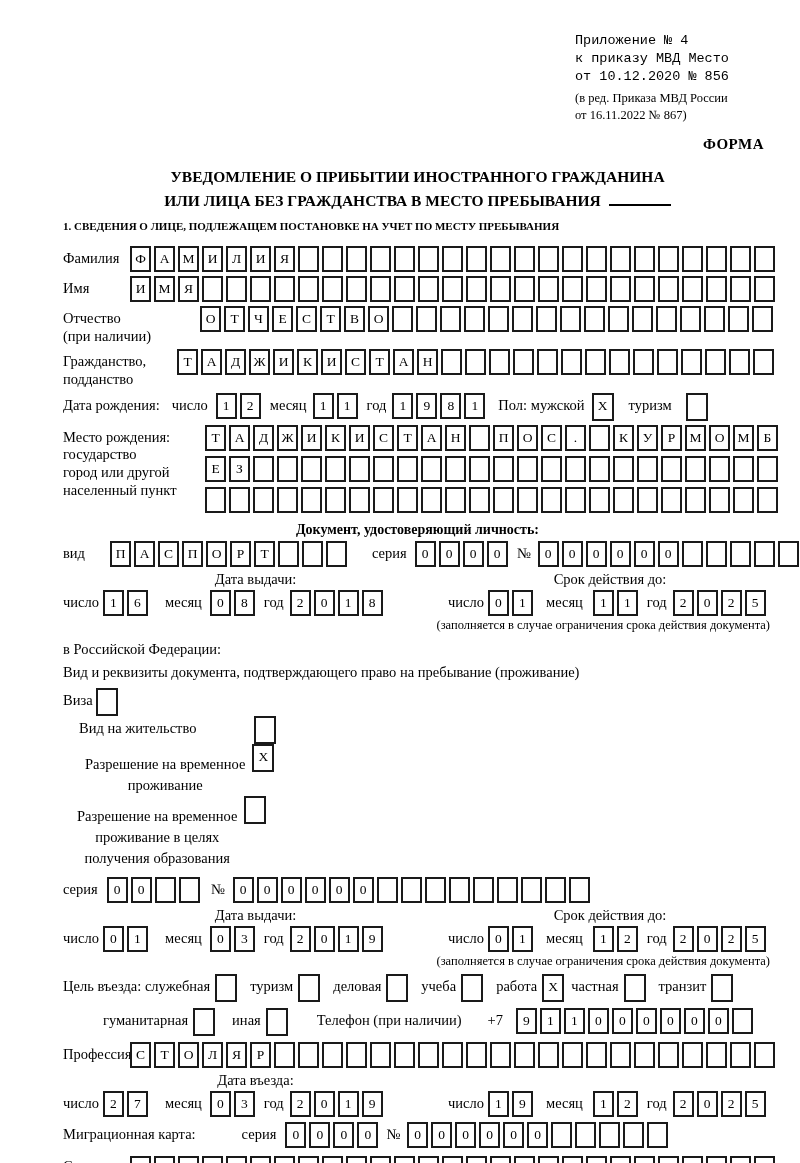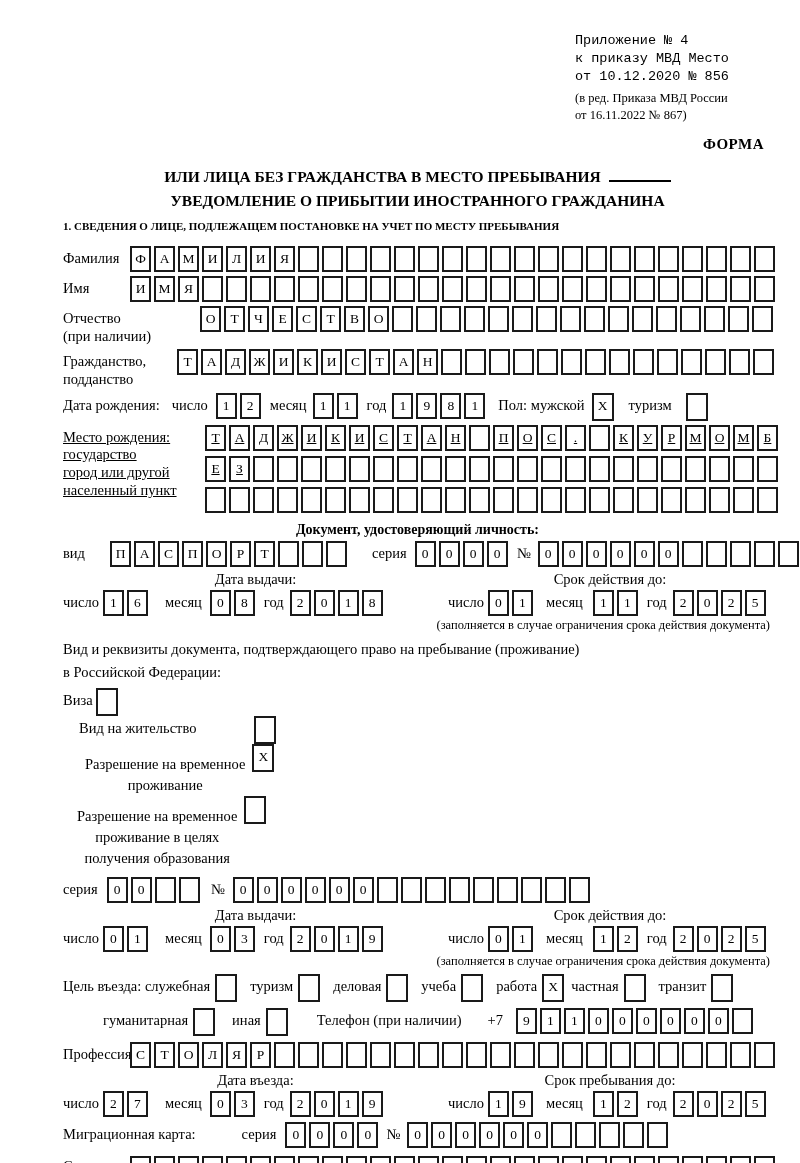--- a/index.html
+++ b/index.html
@@ -67,22 +67,22 @@
     <div>к приказу МВД Место</div>
     <div>от 10.12.2020 № 856</div>
   </div>
   <div class="hdr-sub">
     <div>(в ред. Приказа МВД России</div>
     <div>от 16.11.2022 № 867)</div>
   </div>
   <div class="forma">ФОРМА</div>
 
   <div class="title">
+    <div>УВЕДОМЛЕНИЕ О ПРИБЫТИИ ИНОСТРАННОГО ГРАЖДАНИНА</div>
     <div><span>ИЛИ ЛИЦА БЕЗ ГРАЖДАНСТВА В МЕСТО ПРЕБЫВАНИЯ</span><span class="blank-line"></span></div>
-    <div>УВЕДОМЛЕНИЕ О ПРИБЫТИИ ИНОСТРАННОГО ГРАЖДАНИНА</div>
   </div>
 
   <div class="sec-h">1. СВЕДЕНИЯ О ЛИЦЕ, ПОДЛЕЖАЩЕМ ПОСТАНОВКЕ НА УЧЕТ ПО МЕСТУ ПРЕБЫВАНИЯ</div>
 
   <div class="row">
     <div class="lbl w-fam">Фамилия</div>
     <div class="cells">
         <span class="cell">Ф</span>
         <span class="cell">А</span>
         <span class="cell">М</span>
@@ -235,21 +235,21 @@
     <span class="inl" style="margin-left:10px;margin-right:7px;">Пол: мужской</span>
     <div class="cells">
         <span class="cell cb">X</span>
       </div>
     <span class="inl" style="margin-left:12px;margin-right:14px;">туризм</span>
     <div class="cells">
         <span class="cell cb"></span>
       </div>
   </div>
 
-  <div class="row" style="margin-top:4px;text-decoration:underline;">
+  <div class="row" style="margin-top:4px;">
     <div class="lbl w-mesto">
       <div>Место рождения:</div>
       <div>государство</div>
       <div>город или другой</div>
       <div>населенный пункт</div>
     </div>
     <div class="stack">
       <div class="cells">
           <span class="cell">Т</span>
           <span class="cell">А</span>
@@ -410,22 +410,22 @@
           <span class="cell">2</span>
           <span class="cell">0</span>
           <span class="cell">2</span>
           <span class="cell">5</span>
         </div>
     </div>
   </div>
   <div class="note">(заполняется в случае ограничения срока действия документа)</div>
 
   <div class="para">
+    <div>в Российской Федерации:</div>
     <div>Вид и реквизиты документа, подтверждающего право на пребывание (проживание)</div>
-    <div>в Российской Федерации:</div>
   </div>
 
   <div class="opts">
     <div class="opt">
       <span class="opt-text">Виза</span>
       <div class="cells" style="margin-left:3px;">
           <span class="cell cb"></span>
         </div>
     </div>
     <div class="opt" style="margin-left:16px;gap:36px;">
@@ -613,21 +613,20 @@
         <span class="cell"></span>
         <span class="cell"></span>
         <span class="cell"></span>
         <span class="cell"></span>
         <span class="cell"></span>
       </div>
   </div>
 
   <div class="dlabels">
     <div class="dl-left">Дата въезда:</div>
-    <div class="dl-right">Срок пребывания до:</div>
   </div>
   <div class="daterow" style="margin-bottom:5px;">
     <div class="dcol-left">
       <span class="inl" style="margin-right:4px;">число</span>
       <div class="cells">
           <span class="cell">2</span>
           <span class="cell">7</span>
         </div>
       <span class="inl" style="margin-left:14px;margin-right:8px;">месяц</span>
       <div class="cells">

